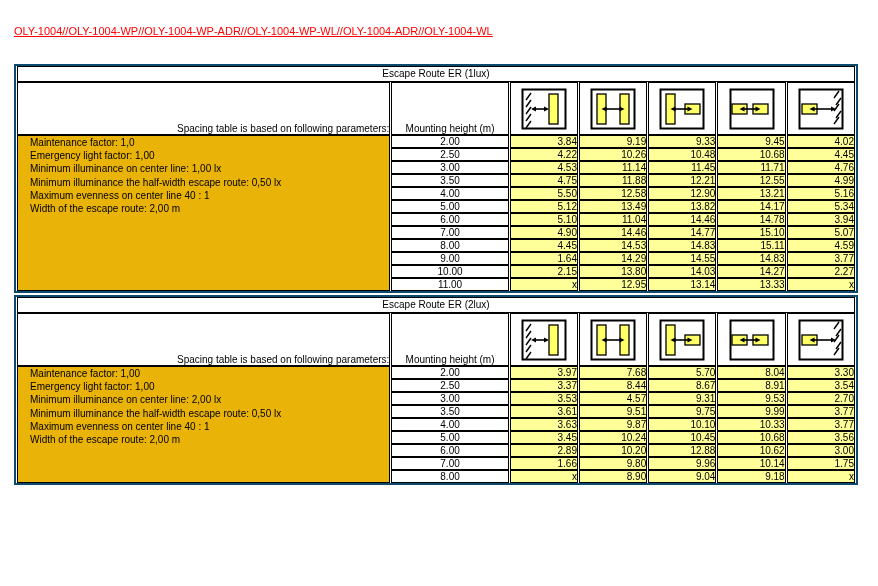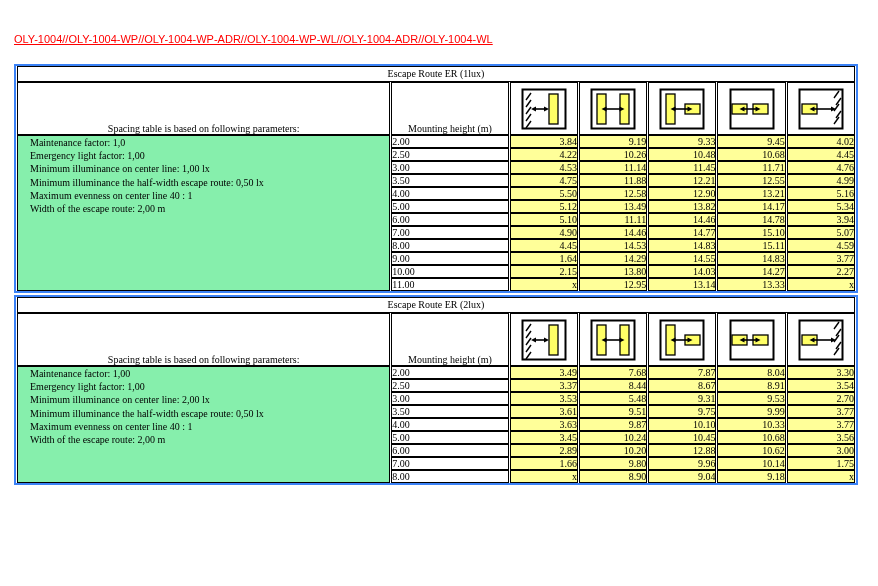--- a/index.html
+++ b/index.html
@@ -1,36 +1,36 @@
 <!DOCTYPE html>
 <html style="--title-red: #ff0000; --cell-yellow: #ffff99; --icon-yellow: #ffff66; --icon-bg: #c0c0c0;"><head>
 <meta charset="utf-8">
 <style>
   html,body{margin:0;padding:0;background:#fff;}
   .sheet{position:relative;width:878px;height:586px;background:#fff;
          font-family:"Liberation Sans",sans-serif;color:#000;overflow:hidden;}
-  .doc-title{position:absolute;left:14px;top:33px;font-size:11px;letter-spacing:0;
+  .doc-title{position:absolute;left:14px;top:25px;font-size:11px;letter-spacing:0;
              color:var(--title-red,#f00);text-decoration:underline;white-space:nowrap;}
   .twrap{position:absolute;left:14px;width:846px;}
   .twrap.t0{top:64px;}
   .twrap.t1{top:295px;}
   table.ert{width:844px;table-layout:fixed;border-collapse:separate;border-spacing:1px 0;
-            border:2px solid #3b82f6;background:#fff;font-family:Liberation Serif, serif;}
+            border:2px solid #0c4a6e;background:#fff;}
   table.ert th,table.ert td{border:1px solid #000;padding:0;font-weight:normal;
             font-size:10px;overflow:hidden;}
   .title-cell{height:13px;text-align:center;font-size:13px;line-height:14px;background:#fff;}
   .r-head th{height:51px;vertical-align:bottom;background:#fff;}
-  .th-params{text-align:center;padding:0 0 1px 2px;white-space:nowrap;margin-top:40px;}
+  .th-params{text-align:right;padding:0 0 1px 2px;white-space:nowrap;margin-top:40px;}
   .th-mount{text-align:center;padding-bottom:1px;}
   .icon-cell{background:var(--icon-bg,#c0c0c0);vertical-align:middle;text-align:center;}
   .icon-cell svg{display:block;margin:4px auto 4px auto;}
   tbody td{height:11px;line-height:11px;}
-  .params-cell{vertical-align:top;background:#86efac;padding:1px 0 0 2px;margin-top:44px;}
+  .params-cell{vertical-align:top;background:#eab308;padding:1px 0 0 2px;margin-top:44px;}
   .param-line{height:13.2px;line-height:13px;padding-left:12px;white-space:nowrap;font-size:10px;}
-  .mount-cell{text-align:left;background:#fff;}
+  .mount-cell{text-align:center;background:#fff;}
   .val-cell{text-align:right;padding-right:3px;background:var(--cell-yellow,#ffff99);}
 </style>
 </head>
 <body>
 
 <div class="sheet">
   <div class="doc-title">OLY-1004//OLY-1004-WP//OLY-1004-WP-ADR//OLY-1004-WP-WL//OLY-1004-ADR//OLY-1004-WL</div>
 
   <div class="twrap t0">
     <table class="ert">
@@ -167,21 +167,21 @@
             <td class="mount-cell">5.00</td>
             <td class="val-cell">5.12</td>
             <td class="val-cell">13.49</td>
             <td class="val-cell">13.82</td>
             <td class="val-cell">14.17</td>
             <td class="val-cell">5.34</td>
           </tr>
           <tr>
             <td class="mount-cell">6.00</td>
             <td class="val-cell">5.10</td>
-            <td class="val-cell">11.11</td>
+            <td class="val-cell">11.04</td>
             <td class="val-cell">14.46</td>
             <td class="val-cell">14.78</td>
             <td class="val-cell">3.94</td>
           </tr>
           <tr>
             <td class="mount-cell">7.00</td>
             <td class="val-cell">4.90</td>
             <td class="val-cell">14.46</td>
             <td class="val-cell">14.77</td>
             <td class="val-cell">15.10</td>
@@ -309,38 +309,38 @@
           <tr>
             <td class="params-cell" rowspan="9">
               <div class="param-line">Maintenance factor: 1,00</div>
               <div class="param-line">Emergency light factor: 1,00</div>
               <div class="param-line">Minimum illuminance on center line: 2,00 lx</div>
               <div class="param-line">Minimum illuminance the half-width escape route: 0,50 lx</div>
               <div class="param-line">Maximum evenness on center line 40 : 1</div>
               <div class="param-line">Width of the escape route: 2,00 m</div>
             </td>
             <td class="mount-cell">2.00</td>
-            <td class="val-cell">3.49</td>
+            <td class="val-cell">3.97</td>
             <td class="val-cell">7.68</td>
-            <td class="val-cell">7.87</td>
+            <td class="val-cell">5.70</td>
             <td class="val-cell">8.04</td>
             <td class="val-cell">3.30</td>
           </tr>
           <tr>
             <td class="mount-cell">2.50</td>
             <td class="val-cell">3.37</td>
             <td class="val-cell">8.44</td>
             <td class="val-cell">8.67</td>
             <td class="val-cell">8.91</td>
             <td class="val-cell">3.54</td>
           </tr>
           <tr>
             <td class="mount-cell">3.00</td>
             <td class="val-cell">3.53</td>
-            <td class="val-cell">5.48</td>
+            <td class="val-cell">4.57</td>
             <td class="val-cell">9.31</td>
             <td class="val-cell">9.53</td>
             <td class="val-cell">2.70</td>
           </tr>
           <tr>
             <td class="mount-cell">3.50</td>
             <td class="val-cell">3.61</td>
             <td class="val-cell">9.51</td>
             <td class="val-cell">9.75</td>
             <td class="val-cell">9.99</td>

